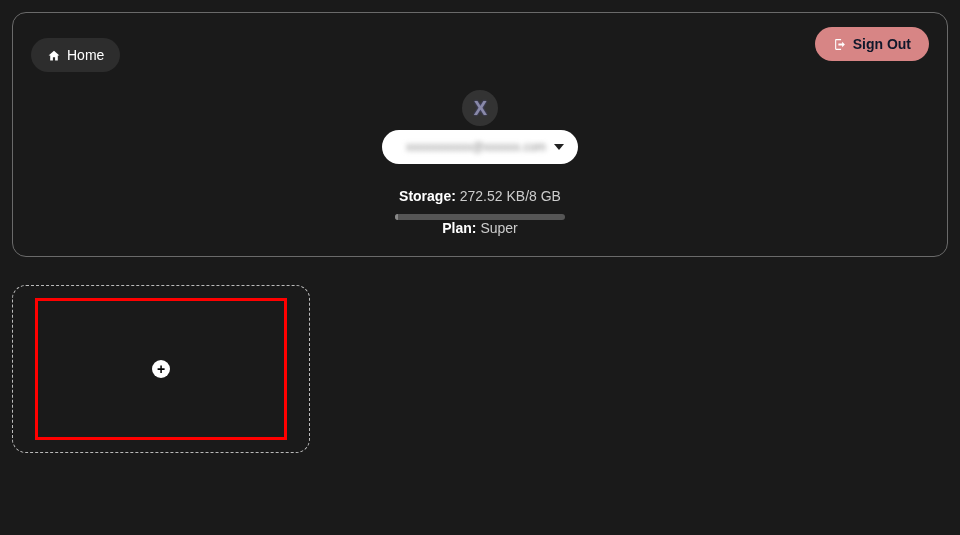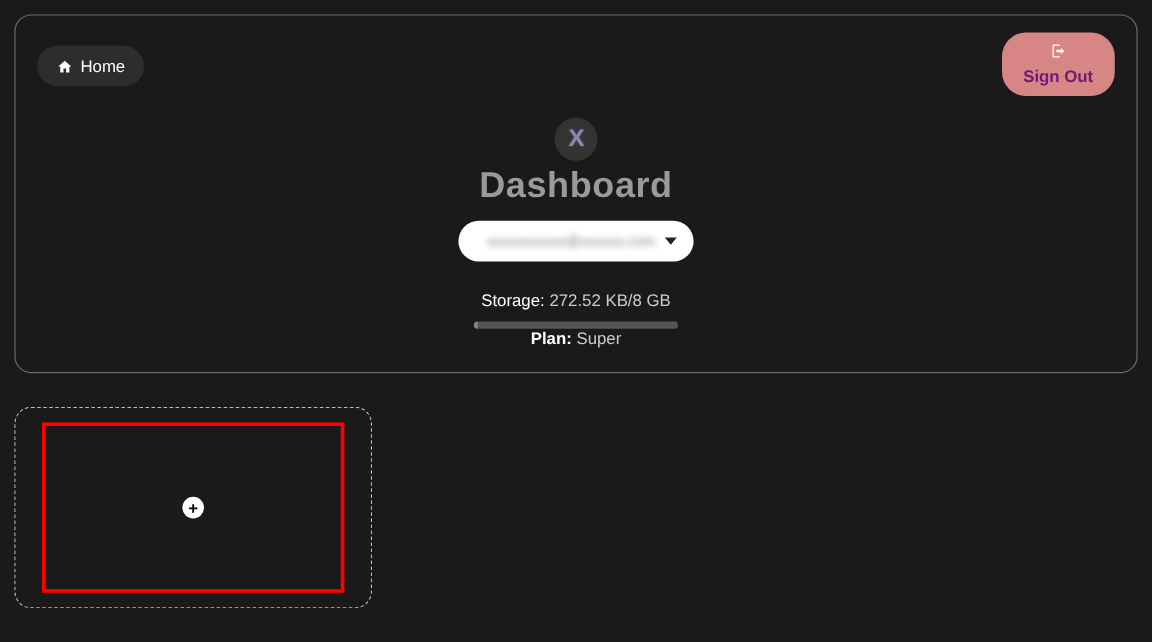--- a/index.html
+++ b/index.html
@@ -35,31 +35,30 @@
       font-size: 14px;
       font-weight: 400;
       display: inline-flex;
       align-items: center;
       gap: 6px;
       cursor: pointer;
       margin-top: 11px;
     }
     .signout-btn {
       background: #d78585;
-      color: #701a75;
+      color: #0f172a;
       border: none;
       border-radius: 20px;
       padding: 9px 18px;
       font-size: 14px;
       font-weight: 600;
       display: inline-flex;
       align-items: center;
       gap: 6px;
       cursor: pointer;
-      flex-direction: column;
     }
     .center-content {
       display: flex;
       flex-direction: column;
       align-items: center;
       margin-top: 18px;
     }
     .logo-badge {
       width: 36px;
       height: 36px;
@@ -113,21 +112,21 @@
       border-top: 6px solid #222;
       margin-left: 6px;
     }
     .storage-row {
       margin-top: 24px;
       font-size: 14px;
       color: #ccc;
     }
     .storage-row b {
       color: #fff;
-      font-weight: 400;
+      font-weight: 700;
     }
     .progress-bar {
       margin-top: 10px;
       width: 170px;
       height: 6px;
       background: #555;
       border-radius: 4px;
       overflow: hidden;
     }
     .progress-fill {
@@ -210,21 +209,20 @@
           </svg>
       </span>
       <span>Sign Out</span>
     </button>
   </div>
 
   <div class="center-content">
     <div class="logo-badge">
       <span class="logo-x">X</span>
     </div>
-    <div class="dashboard-title">Dashboard</div>
 
     <div class="account-pill">
       <span class="account-text">xxxxxxxxxxx@xxxxxx.com</span>
       <span class="caret-down"></span>
     </div>
 
     <div class="storage-row">
       <b>Storage:</b>
       <span>272.52 KB/8 GB</span>
     </div>

